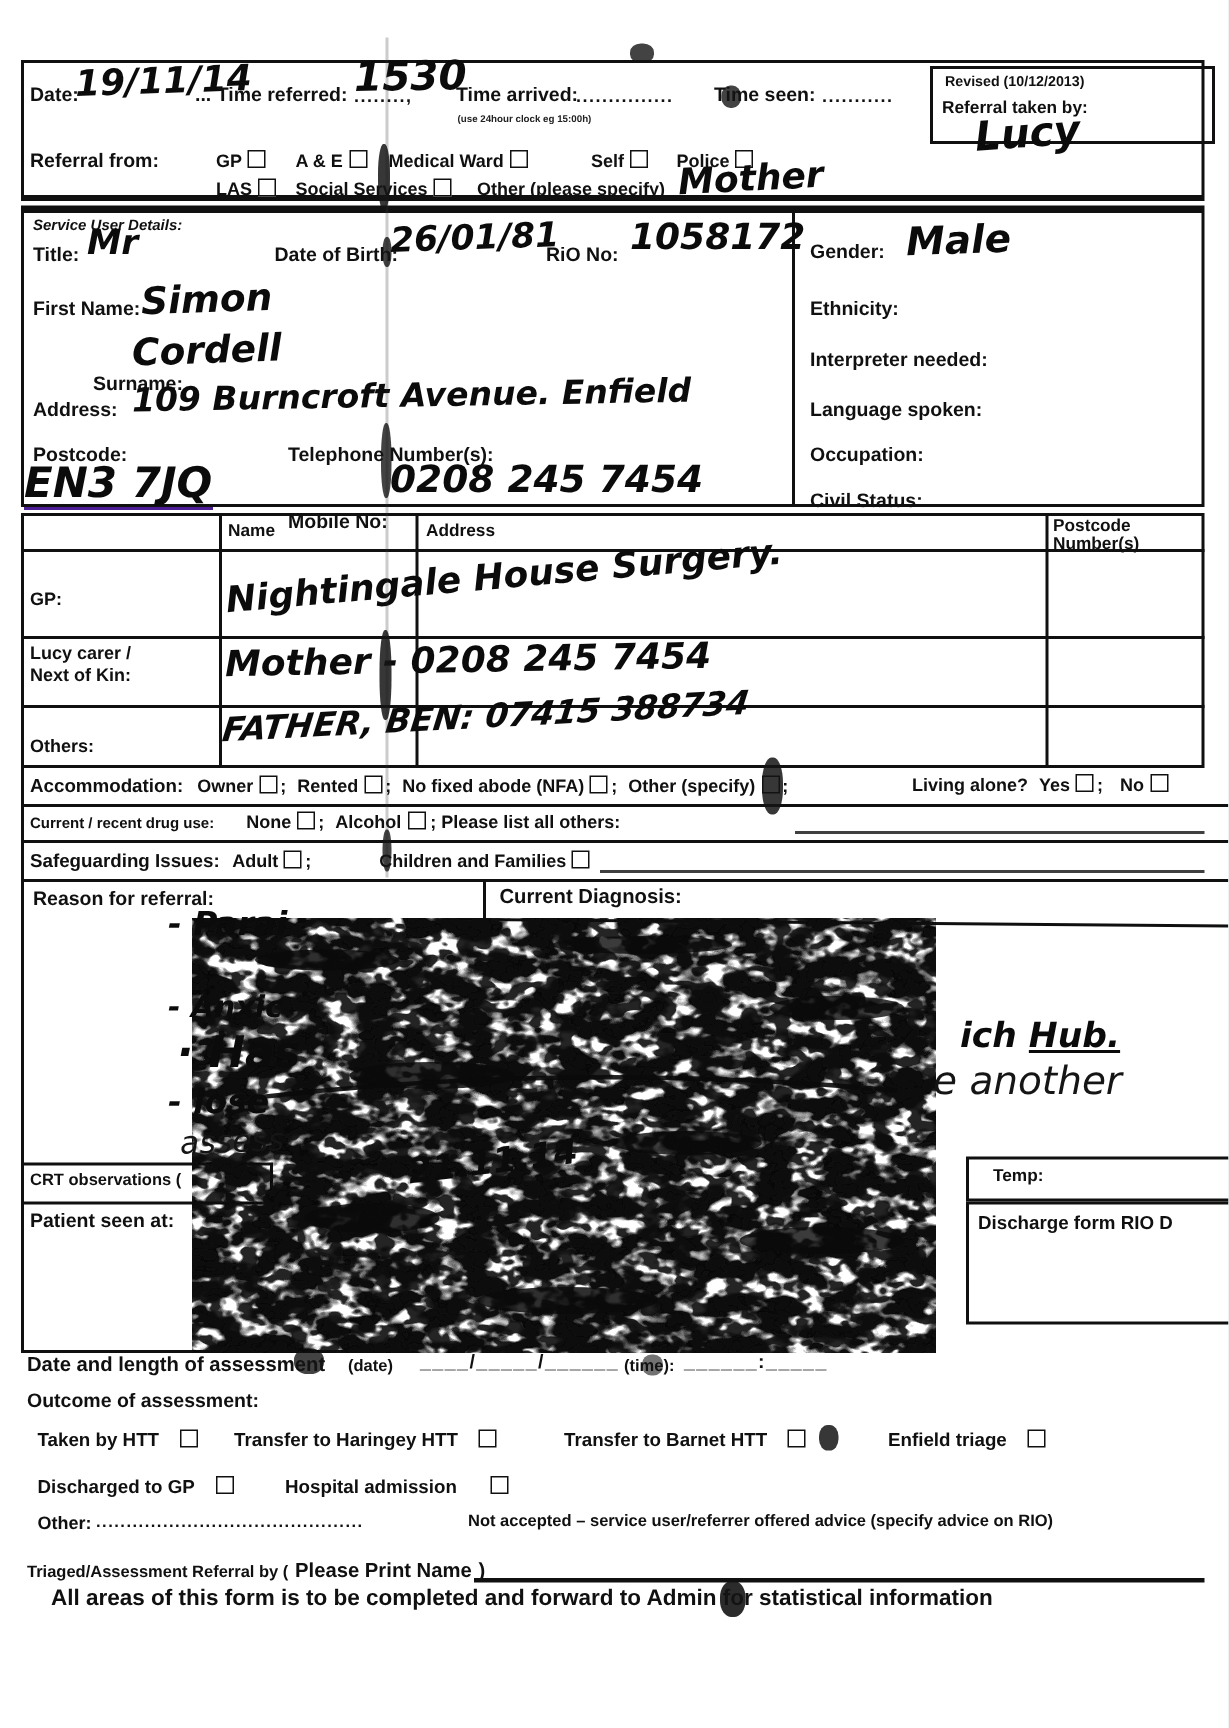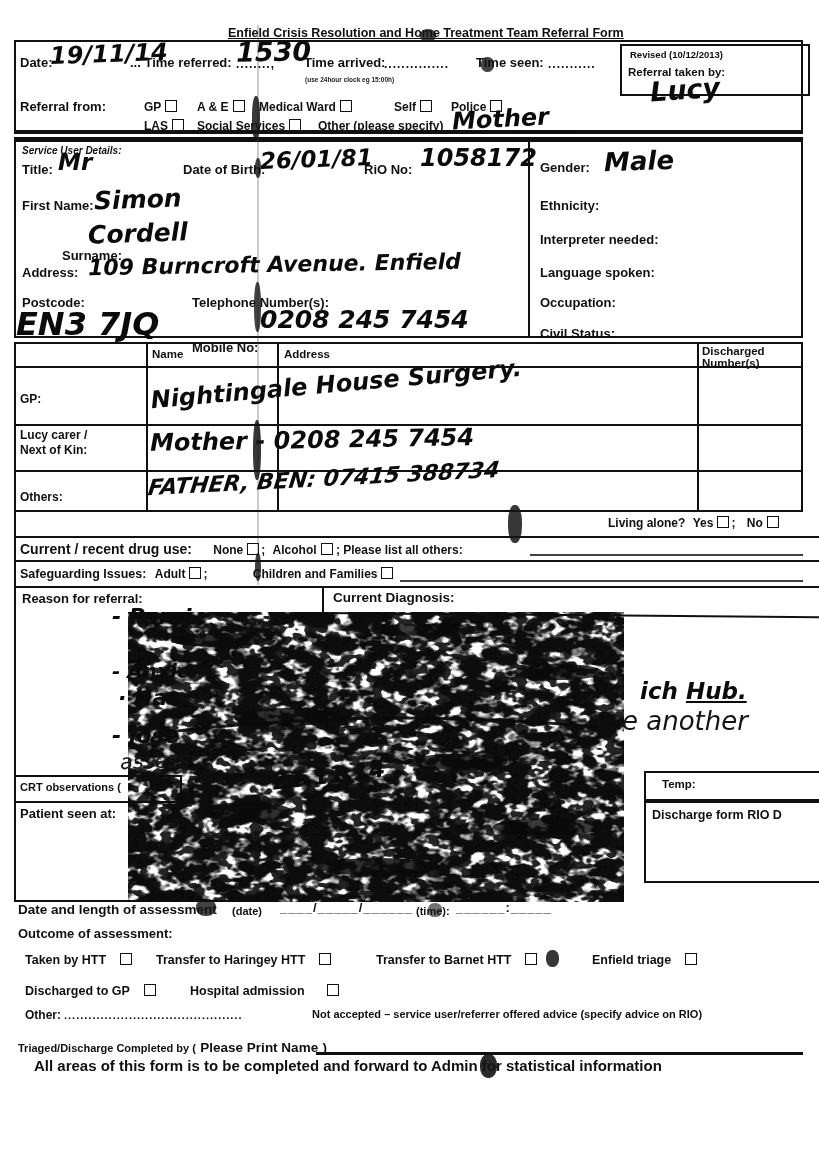--- a/index.html
+++ b/index.html
@@ -23,21 +23,20 @@
   .smudge{background:#141414;border-radius:45%;}
   .title{font-weight:600;font-size:12.5px;text-decoration:underline;white-space:nowrap;}
   .tiny{font-size:6.5px;font-weight:600;color:#222;white-space:nowrap;}
   .blank{font-weight:700;font-size:13px;letter-spacing:1px;white-space:nowrap;}
 </style>
 </head>
 <body>
 
 <div class="page">
 
-  <div class="abs title" style="left:228px;top:26px;">Enfield Crisis Resolution and Home Treatment Team Referral Form</div>
   <div class="abs smudge" style="left:420px;top:29px;width:16px;height:13px;opacity:.8;"></div>
 
   <div class="abs box" style="left:14px;top:40px;width:789px;height:94px;border-width:2.5px;border-bottom-width:4px;"></div>
   <div class="abs hline" style="left:14px;top:137px;width:789px;height:2.5px;"></div>
 
   <div class="abs box" style="left:620px;top:44px;width:190px;height:52px;"></div>
   <div class="abs" style="left:630px;top:49px;font-size:9.5px;font-weight:700;">Revised (10/12/2013)</div>
   <div class="abs lbl-sm" style="left:628px;top:66px;font-size:11.5px;">Referral taken by:</div>
   <div class="abs hw" style="left:650px;top:76px;font-size:27px;transform:rotate(-4deg);">Lucy</div>
 
@@ -84,53 +83,59 @@
 
   <div class="abs lbl" style="left:22px;top:248px;margin-left:40px;">Surname:</div>
   <div class="abs hw" style="left:88px;top:221px;font-size:25px;transform:rotate(-2deg);">Cordell</div>
   <div class="abs lbl" style="left:540px;top:232px;">Interpreter needed:</div>
 
   <div class="abs lbl" style="left:22px;top:265px;">Address:</div>
   <div class="abs hw" style="left:88px;top:254px;font-size:22px;transform:rotate(-1deg);">109 Burncroft Avenue. Enfield</div>
   <div class="abs lbl" style="left:540px;top:265px;">Language spoken:</div>
 
   <div class="abs lbl" style="left:22px;top:295px;">Postcode:</div>
-  <div class="abs hw" style="left:16px;top:308px;font-size:32px;border-bottom:2px solid #ef4444;padding-bottom:2px;">EN3 7JQ</div>
+  <div class="abs hw" style="left:16px;top:308px;font-size:28px;border-bottom:2px solid #4c1d95;padding-bottom:2px;">EN3 7JQ</div>
   <div class="abs lbl" style="left:192px;top:295px;">Telephone Number(s):</div>
   <div class="abs lbl" style="left:192px;top:320px;margin-top:20px;">Mobile No:</div>
   <div class="abs hw" style="left:260px;top:307px;font-size:25px;">0208 245 7454</div>
   <div class="abs lbl" style="left:540px;top:295px;">Occupation:</div>
   <div class="abs lbl" style="left:540px;top:326px;">Civil Status:</div>
 
   <div class="abs box" style="left:14px;top:342px;width:789px;height:170px;border-width:2.5px;"></div>
   <div class="abs vline" style="left:146px;top:342px;width:2px;height:170px;"></div>
   <div class="abs vline" style="left:277px;top:342px;width:2px;height:170px;"></div>
   <div class="abs vline" style="left:697px;top:342px;width:2px;height:170px;"></div>
   <div class="abs hline" style="left:14px;top:366px;width:789px;height:2px;"></div>
   <div class="abs hline" style="left:14px;top:424px;width:789px;height:2px;"></div>
   <div class="abs hline" style="left:14px;top:470px;width:789px;height:2px;"></div>
   <div class="abs lbl-sm" style="left:152px;top:348px;font-size:11.5px;">Name</div>
   <div class="abs lbl-sm" style="left:284px;top:348px;font-size:11.5px;">Address</div>
-  <div class="abs lbl-sm" style="left:702px;top:345px;font-size:11.5px;">Discharged</div>
+  <div class="abs lbl-sm" style="left:702px;top:345px;font-size:11.5px;">Postcode</div>
   <div class="abs lbl-sm" style="left:702px;top:357px;font-size:11.5px;">Number(s)</div>
   <div class="abs lbl-sm" style="left:20px;top:392px;font-size:12px;">GP:</div>
   <div class="abs hw" style="left:150px;top:372px;font-size:24px;transform:rotate(-5deg);">Nightingale House Surgery.</div>
   <div class="abs lbl-sm" style="left:20px;top:428px;font-size:12px;">Lucy carer /</div>
   <div class="abs lbl-sm" style="left:20px;top:443px;font-size:12px;">Next of Kin:</div>
   <div class="abs hw" style="left:150px;top:428px;font-size:24px;transform:rotate(-1deg);">Mother - 0208 245 7454</div>
   <div class="abs lbl-sm" style="left:20px;top:490px;font-size:12px;">Others:</div>
   <div class="abs hw" style="left:148px;top:468px;font-size:22px;transform:rotate(-3deg) skewX(-10deg);">FATHER, BEN: 07415 388734</div>
 
+  <div class="abs o" style="left:20px;top:517px;"><span style="font-weight:700;font-size:12.5px;">Accommodation:</span>
+    <span style="margin-left:6px;">Owner</span><span class="cb"></span><span class="sep">;</span>
+    <span style="margin-left:4px;">Rented</span><span class="cb"></span><span class="sep">;</span>
+    <span style="margin-left:4px;">No fixed abode (NFA)</span><span class="cb"></span><span class="sep">;</span>
+    <span style="margin-left:4px;">Other (specify)</span><span class="cb"></span><span class="sep">;</span>
+  </div>
   <div class="abs o" style="left:608px;top:516px;"><span style="font-weight:700;">Living alone?</span>
     <span style="margin-left:4px;">Yes</span><span class="cb"></span><span class="sep">;</span>
     <span style="margin-left:8px;">No</span><span class="cb"></span>
   </div>
   <div class="abs hline" style="left:14px;top:536px;width:805px;height:2px;"></div>
 
-  <div class="abs o" style="left:20px;top:541px;"><span style="font-weight:700;font-size:14px;">Current / recent drug use:</span>
+  <div class="abs o" style="left:20px;top:541px;"><span style="font-weight:700;font-size:10px;">Current / recent drug use:</span>
     <span style="margin-left:6px;padding-left:12px;">None</span><span class="cb"></span><span class="sep">;</span>
     <span style="margin-left:4px;">Alcohol</span><span class="cb"></span>
     <span>; Please list all others:</span>
   </div>
   <div class="abs hline" style="left:530px;top:554px;width:273px;height:1.5px;opacity:.8;"></div>
   <div class="abs hline" style="left:14px;top:560px;width:805px;height:2px;"></div>
 
   <div class="abs o" style="left:20px;top:567px;"><span style="font-weight:700;font-size:12.5px;">Safeguarding Issues:</span>
     <span style="margin-left:5px;">Adult</span><span class="cb"></span><span class="sep">;</span>
     <span style="margin-left:42px;">Children and Families</span><span class="cb"></span>
@@ -149,21 +154,21 @@
   <div class="abs box" style="left:14px;top:775px;width:168px;height:28px;"></div>
   <div class="abs lbl-sm" style="left:20px;top:781px;">CRT observations (</div>
   <div class="abs box" style="left:644px;top:771px;width:178px;height:30px;"></div>
   <div class="abs lbl-sm" style="left:662px;top:778px;font-size:11.5px;">Temp:</div>
   <div class="abs lbl" style="left:20px;top:806px;">Patient seen at:</div>
   <div class="abs box" style="left:644px;top:801px;width:178px;height:82px;border-width:2.5px;"></div>
   <div class="abs lbl-sm" style="left:652px;top:808px;font-size:12.5px;">Discharge form RIO D</div>
 
   <div class="abs hw" style="left:112px;top:606px;font-size:22px;z-index:2;">- Parai</div>
   <div class="abs hw" style="left:112px;top:661px;font-size:20px;z-index:2;">- Anxic</div>
-  <div class="abs hw" style="left:118px;top:687px;font-size:22px;z-index:2;">· Has</div>
+  <div class="abs hw" style="left:118px;top:687px;font-size:29px;z-index:2;">· Has</div>
   <div class="abs hw" style="left:112px;top:725px;font-size:22px;z-index:2;">- lose</div>
   <div class="abs hw-lt" style="left:120px;top:751px;font-size:21px;transform:rotate(-2deg);z-index:2;">assess</div>
 
   <div class="abs hw" style="left:640px;top:680px;font-size:23px;z-index:2;"><span>ich </span><span style="text-decoration:underline;">Hub.</span></div>
   <div class="abs hw-lt" style="left:622px;top:708px;font-size:26px;z-index:2;">e another</div>
   <div class="abs hw" style="left:272px;top:764px;font-size:23px;transform:rotate(-7deg);z-index:2;">21.11.14</div>
 
   <svg class="abs" style="left:128px;top:612px;z-index:1;" width="496" height="290">
     <defs>
       <filter id="blot1" x="-5%" y="-5%" width="110%" height="110%">
@@ -204,21 +209,21 @@
   <div class="abs o" style="left:592px;top:953px;font-size:12.5px;"><span>Enfield triage</span><span class="cb" style="margin-left:14px;"></span></div>
 
   <div class="abs o" style="left:25px;top:984px;font-size:12.5px;"><span>Discharged to GP</span><span class="cb" style="margin-left:14px;"></span></div>
   <div class="abs o" style="left:190px;top:984px;font-size:12.5px;"><span>Hospital admission</span><span class="cb" style="margin-left:22px;"></span></div>
 
   <div class="abs o" style="left:25px;top:1008px;font-size:12px;">Other:</div>
   <div class="abs dots" style="left:64px;top:1009px;font-size:11px;">............................................</div>
   <div class="abs" style="left:312px;top:1008px;font-size:11px;font-weight:600;white-space:nowrap;">Not accepted – service user/referrer offered advice (specify advice on RIO)</div>
 
   <div class="abs" style="left:18px;top:1038px;white-space:nowrap;">
-    <span style="font-size:11px;font-weight:700;">Triaged/Discharge Completed by (</span>
+    <span style="font-size:11px;font-weight:700;">Triaged/Assessment Referral by (</span>
     <span style="font-size:13.5px;font-weight:700;">Please Print Name</span>
     <span style="font-size:13.5px;font-weight:700;">)</span>
   </div>
   <div class="abs hline" style="left:316px;top:1052px;width:487px;height:2.5px;"></div>
 
   <div class="abs" style="left:34px;top:1057px;font-size:15px;font-weight:700;white-space:nowrap;">All areas of this form is to be completed and forward to Admin for statistical information</div>
 
   <div class="abs" style="left:257px;top:25px;width:2px;height:560px;background:#333;opacity:.25;"></div>
   <div class="abs smudge" style="left:252px;top:96px;width:8px;height:44px;opacity:.85;"></div>
   <div class="abs smudge" style="left:255px;top:158px;width:6px;height:20px;opacity:.8;"></div>

